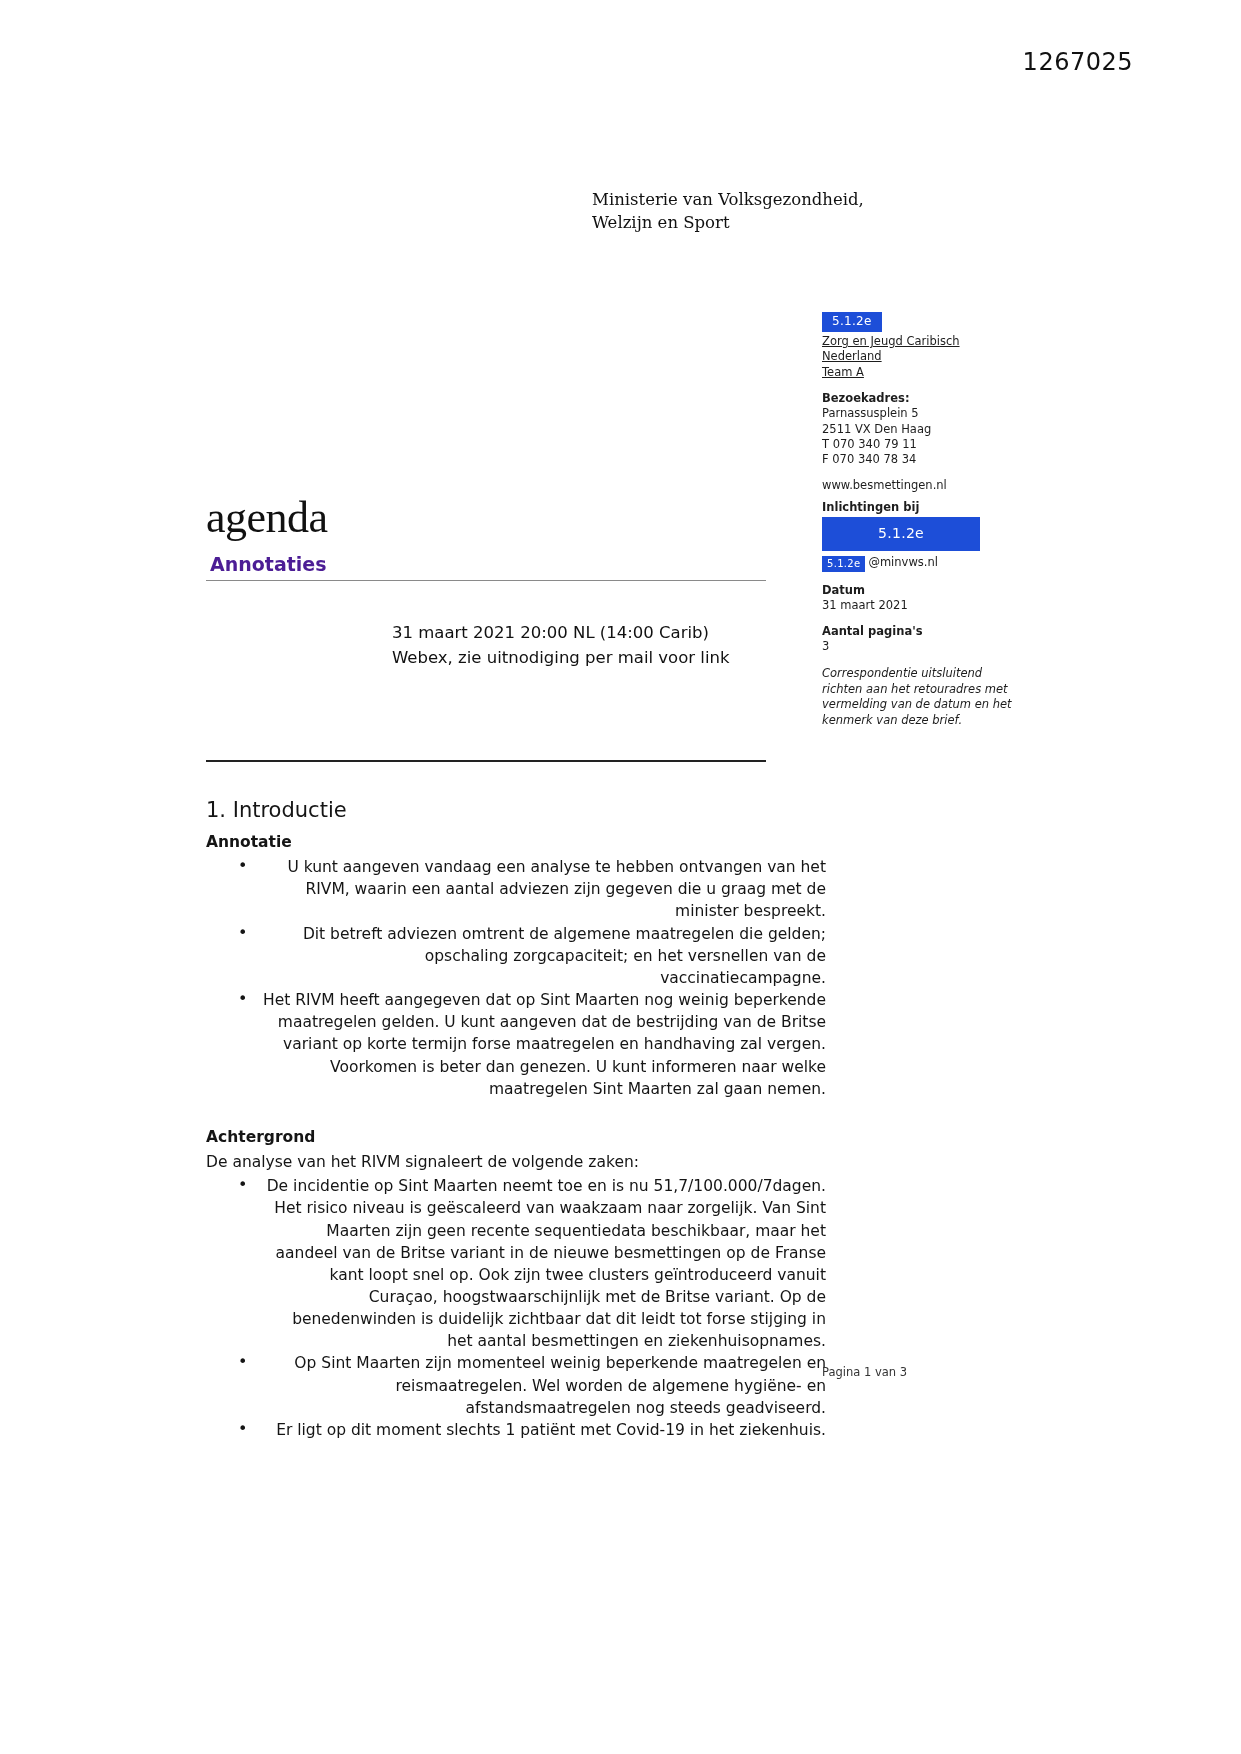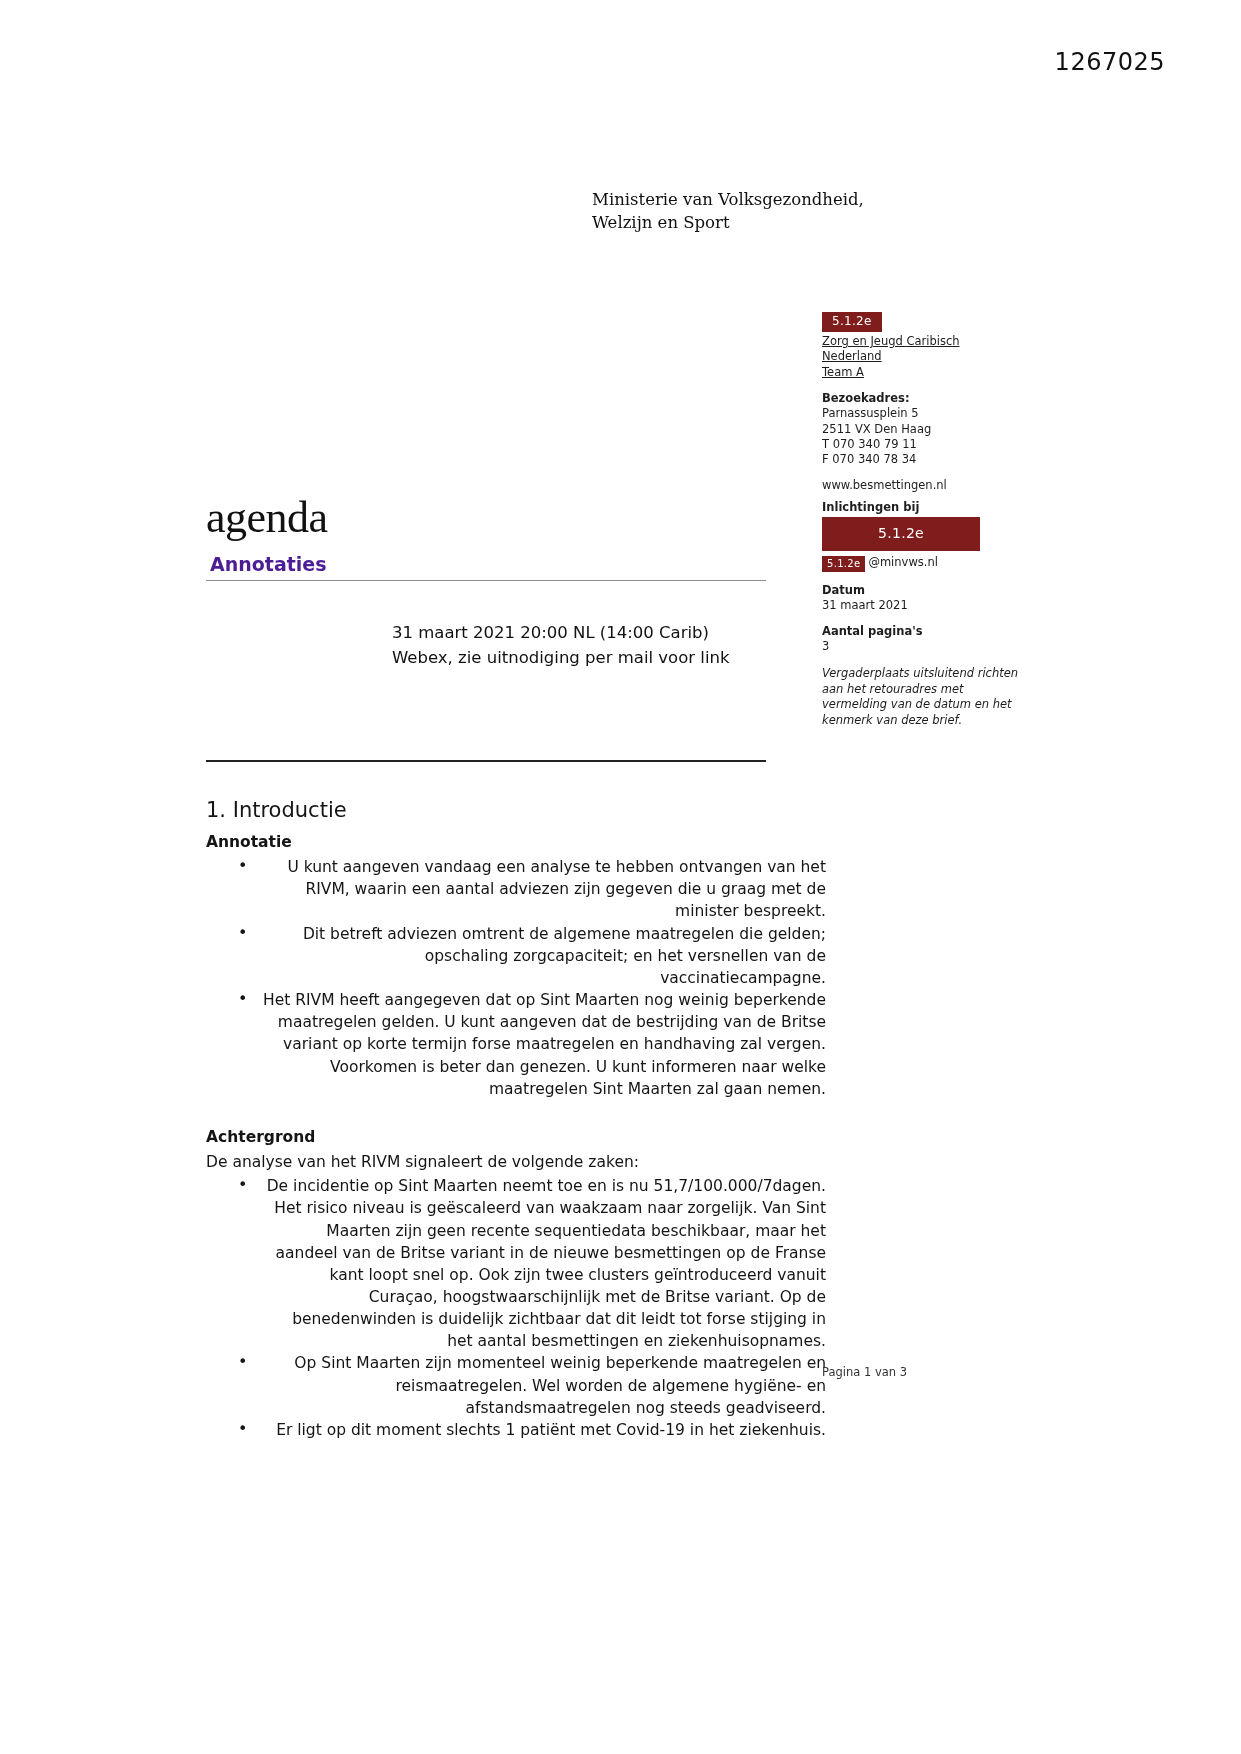--- a/index.html
+++ b/index.html
@@ -18,21 +18,21 @@
   .page {
     position: absolute;
     inset: 0;
     background: #ffffff;
   }
 
   
   .doc-number {
     position: absolute;
     top: 48px;
-    right: 76px;
+    right: 108px;
     font-family: "DejaVu Sans", sans-serif;
     font-size: 24px;
     letter-spacing: 0.5px;
     color: #111;
   }
 
   
   .ministry {
     position: absolute;
     left: 592px;
@@ -48,21 +48,21 @@
     position: absolute;
     left: 822px;
     top: 312px;
     width: 200px;
     font-size: 11.5px;
     line-height: 1.33;
     color: #1d1d1d;
   }
   .redact {
     display: inline-block;
-    background: #7f1d1d;
+    background: #1d4ed8;
     color: #ffffff;
     font-size: 12px;
     padding: 3px 10px 4px 10px;
     letter-spacing: 0.3px;
     line-height: 1.1;
   }
   .redact.big {
     display: block;
     text-align: center;
     font-size: 14px;
@@ -237,21 +237,21 @@
     <div class="emailline">
       <span class="redact small">5.1.2e</span><span class="addr">@minvws.nl</span>
     </div>
     <div class="gap"></div>
     <div class="b">Datum</div>
     <div>31 maart 2021</div>
     <div class="gap"></div>
     <div class="b">Aantal pagina's</div>
     <div>3</div>
     <div class="gap"></div>
-    <div class="italic">Vergaderplaats uitsluitend richten aan het retouradres met vermelding van de datum en het kenmerk van deze brief.</div>
+    <div class="italic">Correspondentie uitsluitend richten aan het retouradres met vermelding van de datum en het kenmerk van deze brief.</div>
   </div>
 
   <div class="agenda-title">agenda</div>
   <div class="annotaties">Annotaties</div>
   <div class="rule-top"></div>
   <div class="rule-bottom"></div>
 
 
   <div class="field-values">
     <div>31 maart 2021 20:00 NL (14:00 Carib)</div>

